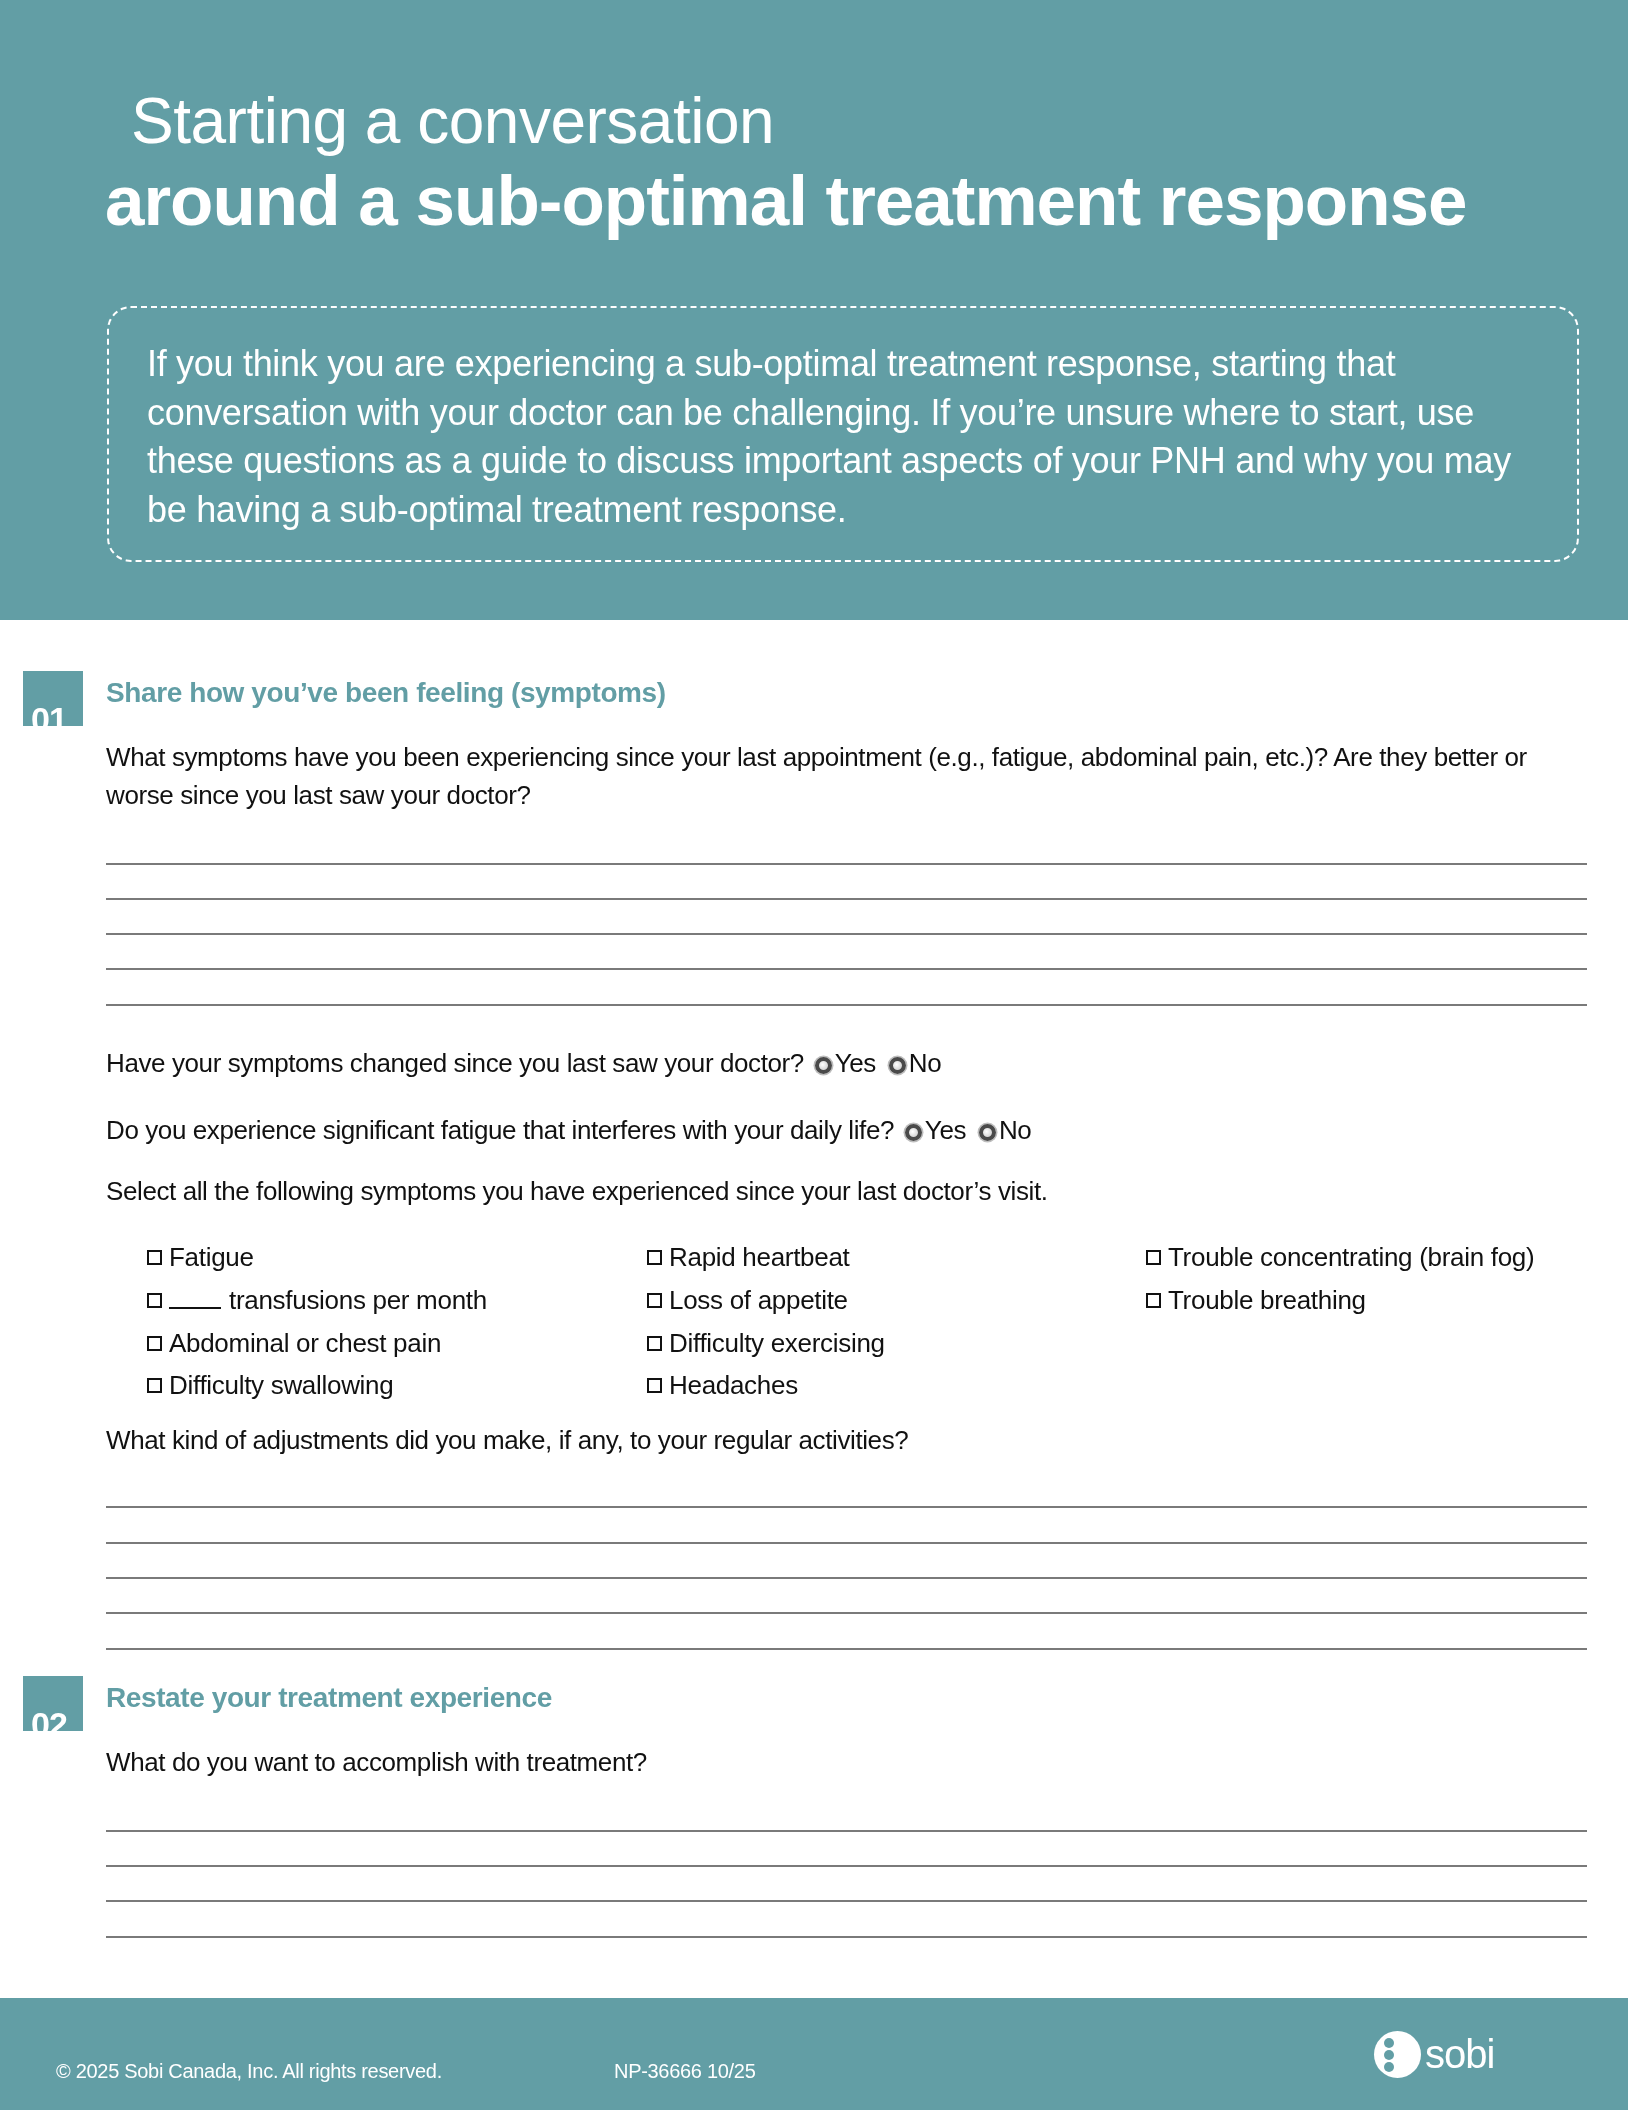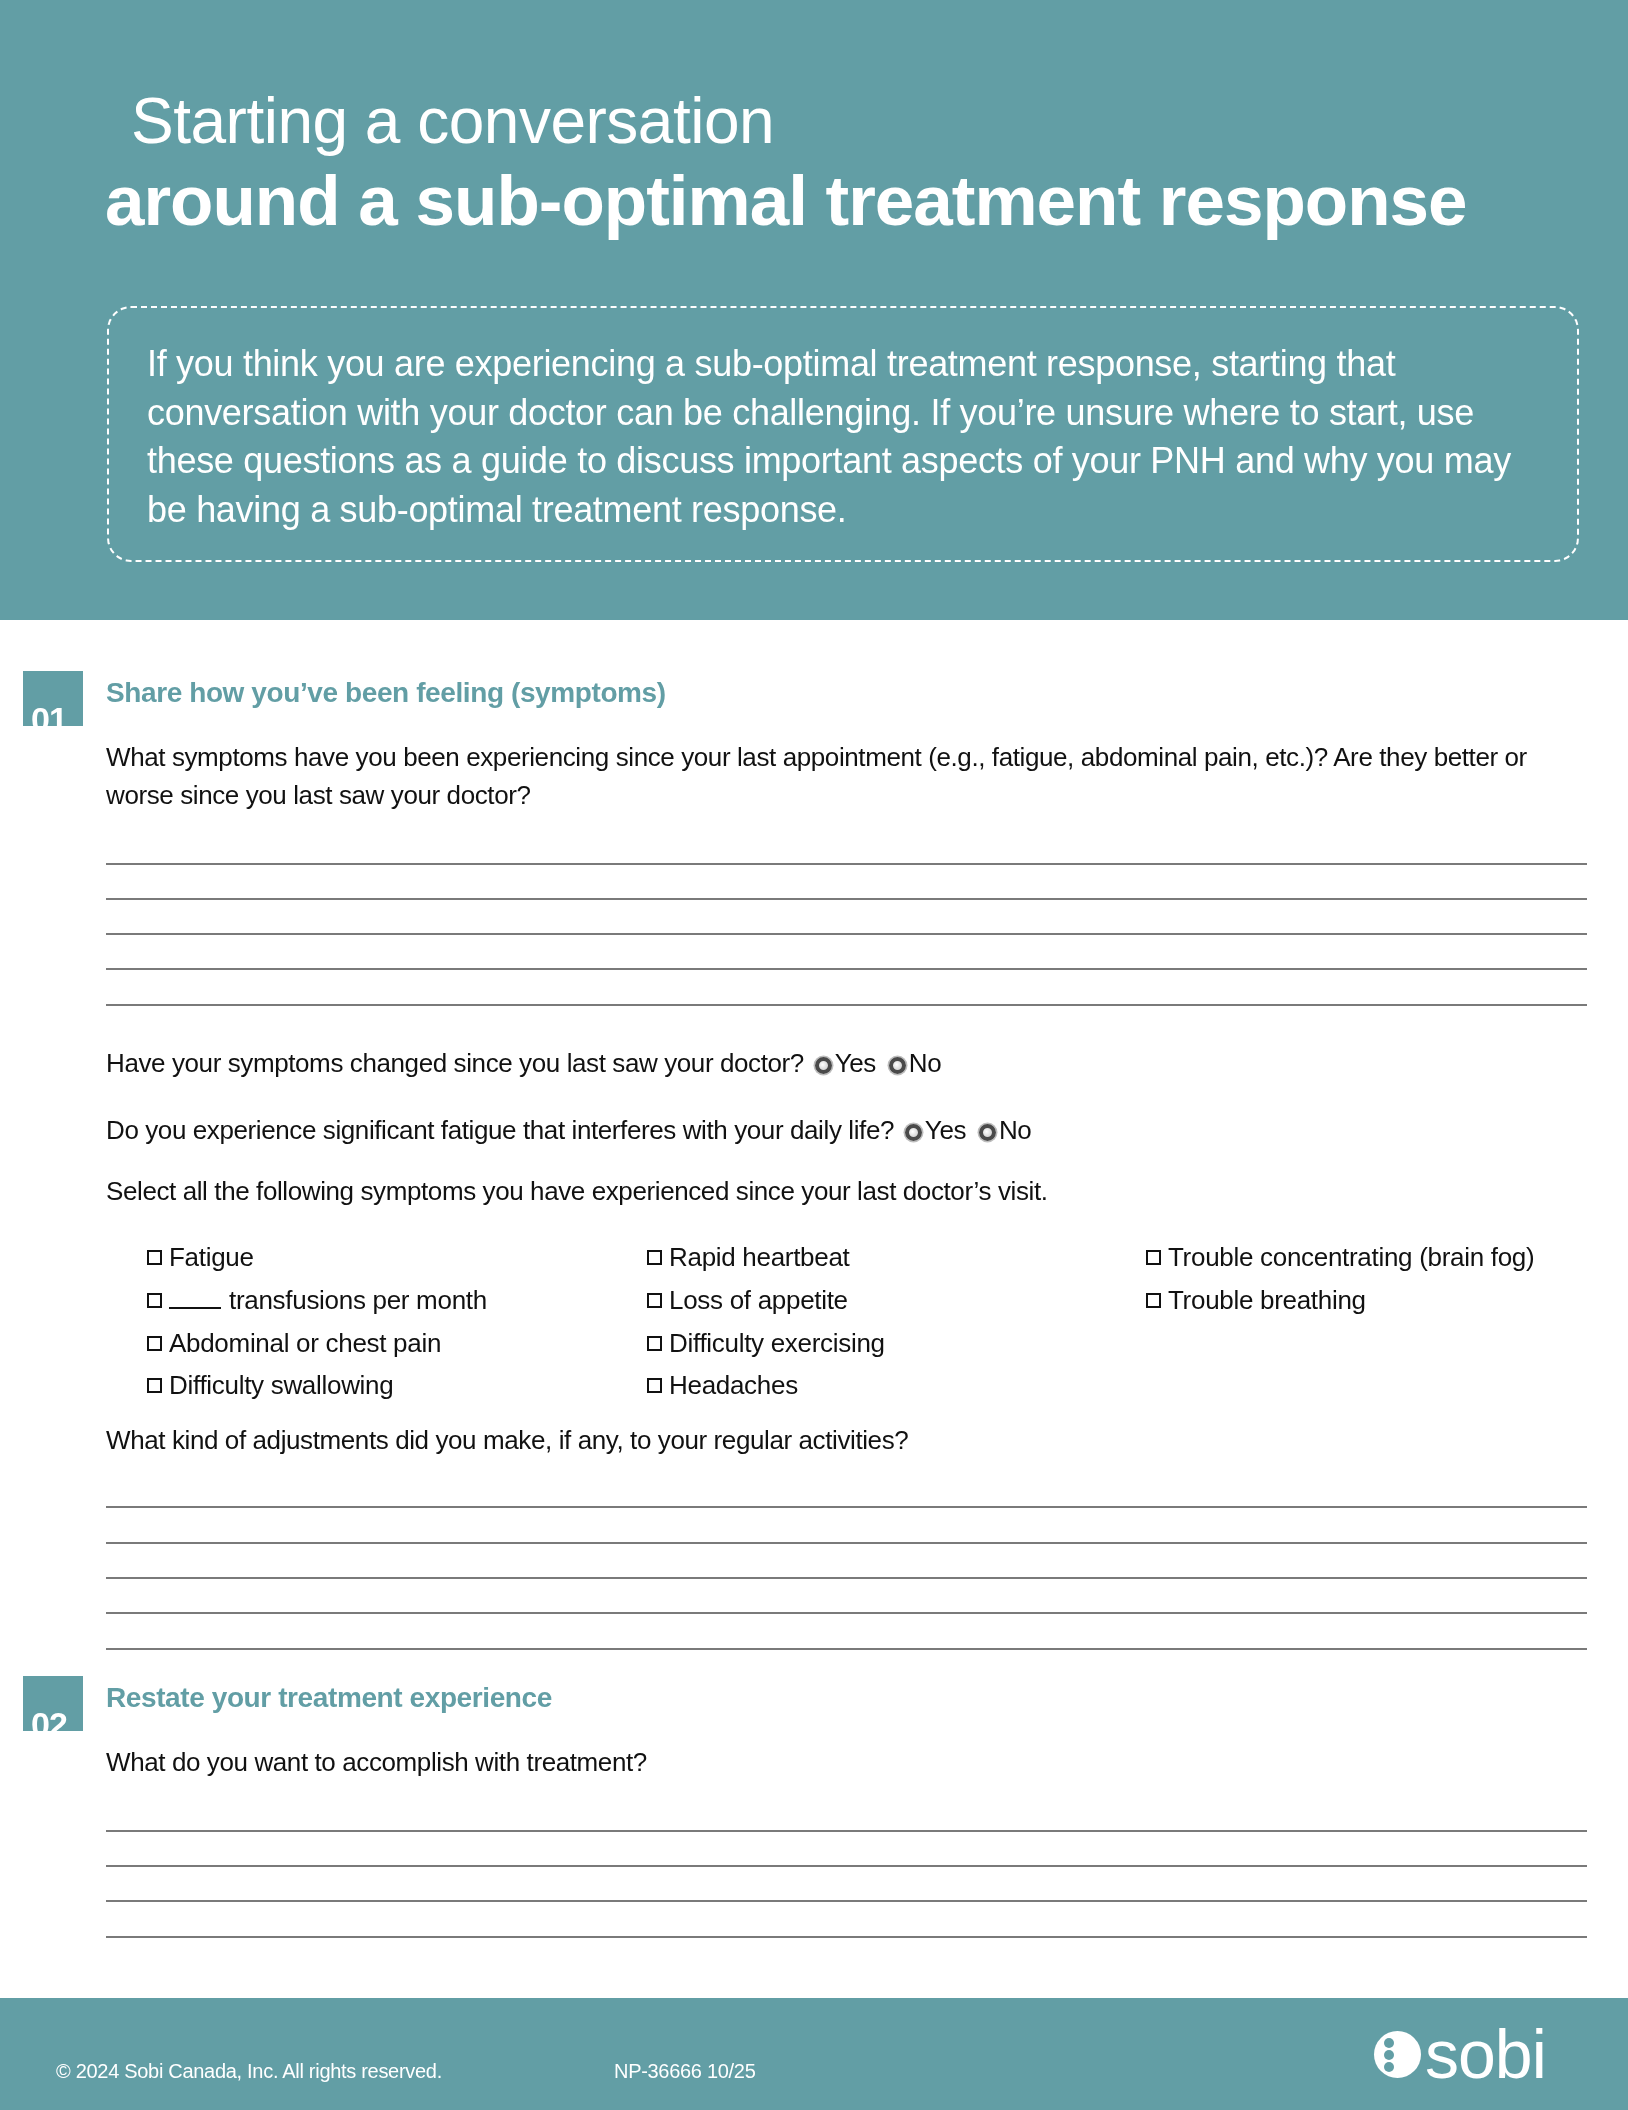--- a/index.html
+++ b/index.html
@@ -28,21 +28,21 @@
   .cb { display: inline-block; width: 15px; height: 15px; border: 2.5px solid #111111; vertical-align: 1px; margin-right: 7px; }
   .blank { display: inline-block; width: 52px; border-bottom: 2px solid #111111; vertical-align: 0; margin-right: 8px; height: 22px; }
 
   .footer { position: absolute; left: 0; top: 1998px; width: 1628px; height: 112px; background: #629ea5; }
   .foot-line1 { position: absolute; left: 56px; top: 32px; font-size: 20px; color: #ffffff; letter-spacing: -0.3px; white-space: nowrap; }
   .foot-line2 { position: absolute; left: 56px; top: 62px; font-size: 20px; color: #ffffff; letter-spacing: -0.3px; white-space: nowrap; }
   .foot-code { position: absolute; left: 614px; top: 62px; font-size: 20px; color: #ffffff; letter-spacing: -0.3px; white-space: nowrap; }
   .logo { position: absolute; left: 1374px; top: 26px; height: 60px; display: flex; align-items: center; }
   .logo-circle { position: relative; width: 47px; height: 47px; border-radius: 50%; background: #ffffff; }
   .logo-dot { position: absolute; left: 10px; width: 10px; height: 10px; border-radius: 50%; background: #629ea5; }
-  .logo-text { font-size: 68px; color: #ffffff; margin-left: 4px; letter-spacing: -1px; line-height: 60px; }
+  .logo-text { font-size: 40px; color: #ffffff; margin-left: 4px; letter-spacing: -1px; line-height: 60px; }
 </style>
 </head>
 <body>
 
 <div class="header">
   <div class="title-light">Starting a conversation</div>
   <div class="title-bold">around a sub-optimal treatment response</div>
   <div class="intro-box">
     <div class="intro-text">If you think you are experiencing a sub-optimal treatment response, starting that conversation with your doctor can be challenging. If you’re unsure where to start, use these questions as a guide to discuss important aspects of your PNH and why you may be having a sub-optimal treatment response.</div>
   </div>
@@ -122,21 +122,21 @@
 <div class="section-title" style="top:1682px;">Restate your treatment experience</div>
 
 <div class="q" style="top:1743px;">What do you want to accomplish with treatment?</div>
 
 <div class="wline" style="top:1830px;"></div>
 <div class="wline" style="top:1865px;"></div>
 <div class="wline" style="top:1900px;"></div>
 <div class="wline" style="top:1936px;"></div>
 
 <div class="footer">
-  <div class="foot-line2">© 2024 Sobi Canada, Inc. All rights reserved.</div>
+  <div class="foot-line2">© 2025 Sobi Canada, Inc. All rights reserved.</div>
   <div class="foot-code">NP-36666 10/25</div>
   <div class="logo">
     <div class="logo-circle">
       <span class="logo-dot" style="top:7px;"></span>
       <span class="logo-dot" style="top:19px;"></span>
       <span class="logo-dot" style="top:31px;"></span>
     </div>
     <span class="logo-text">sobi</span>
   </div>
 </div>

